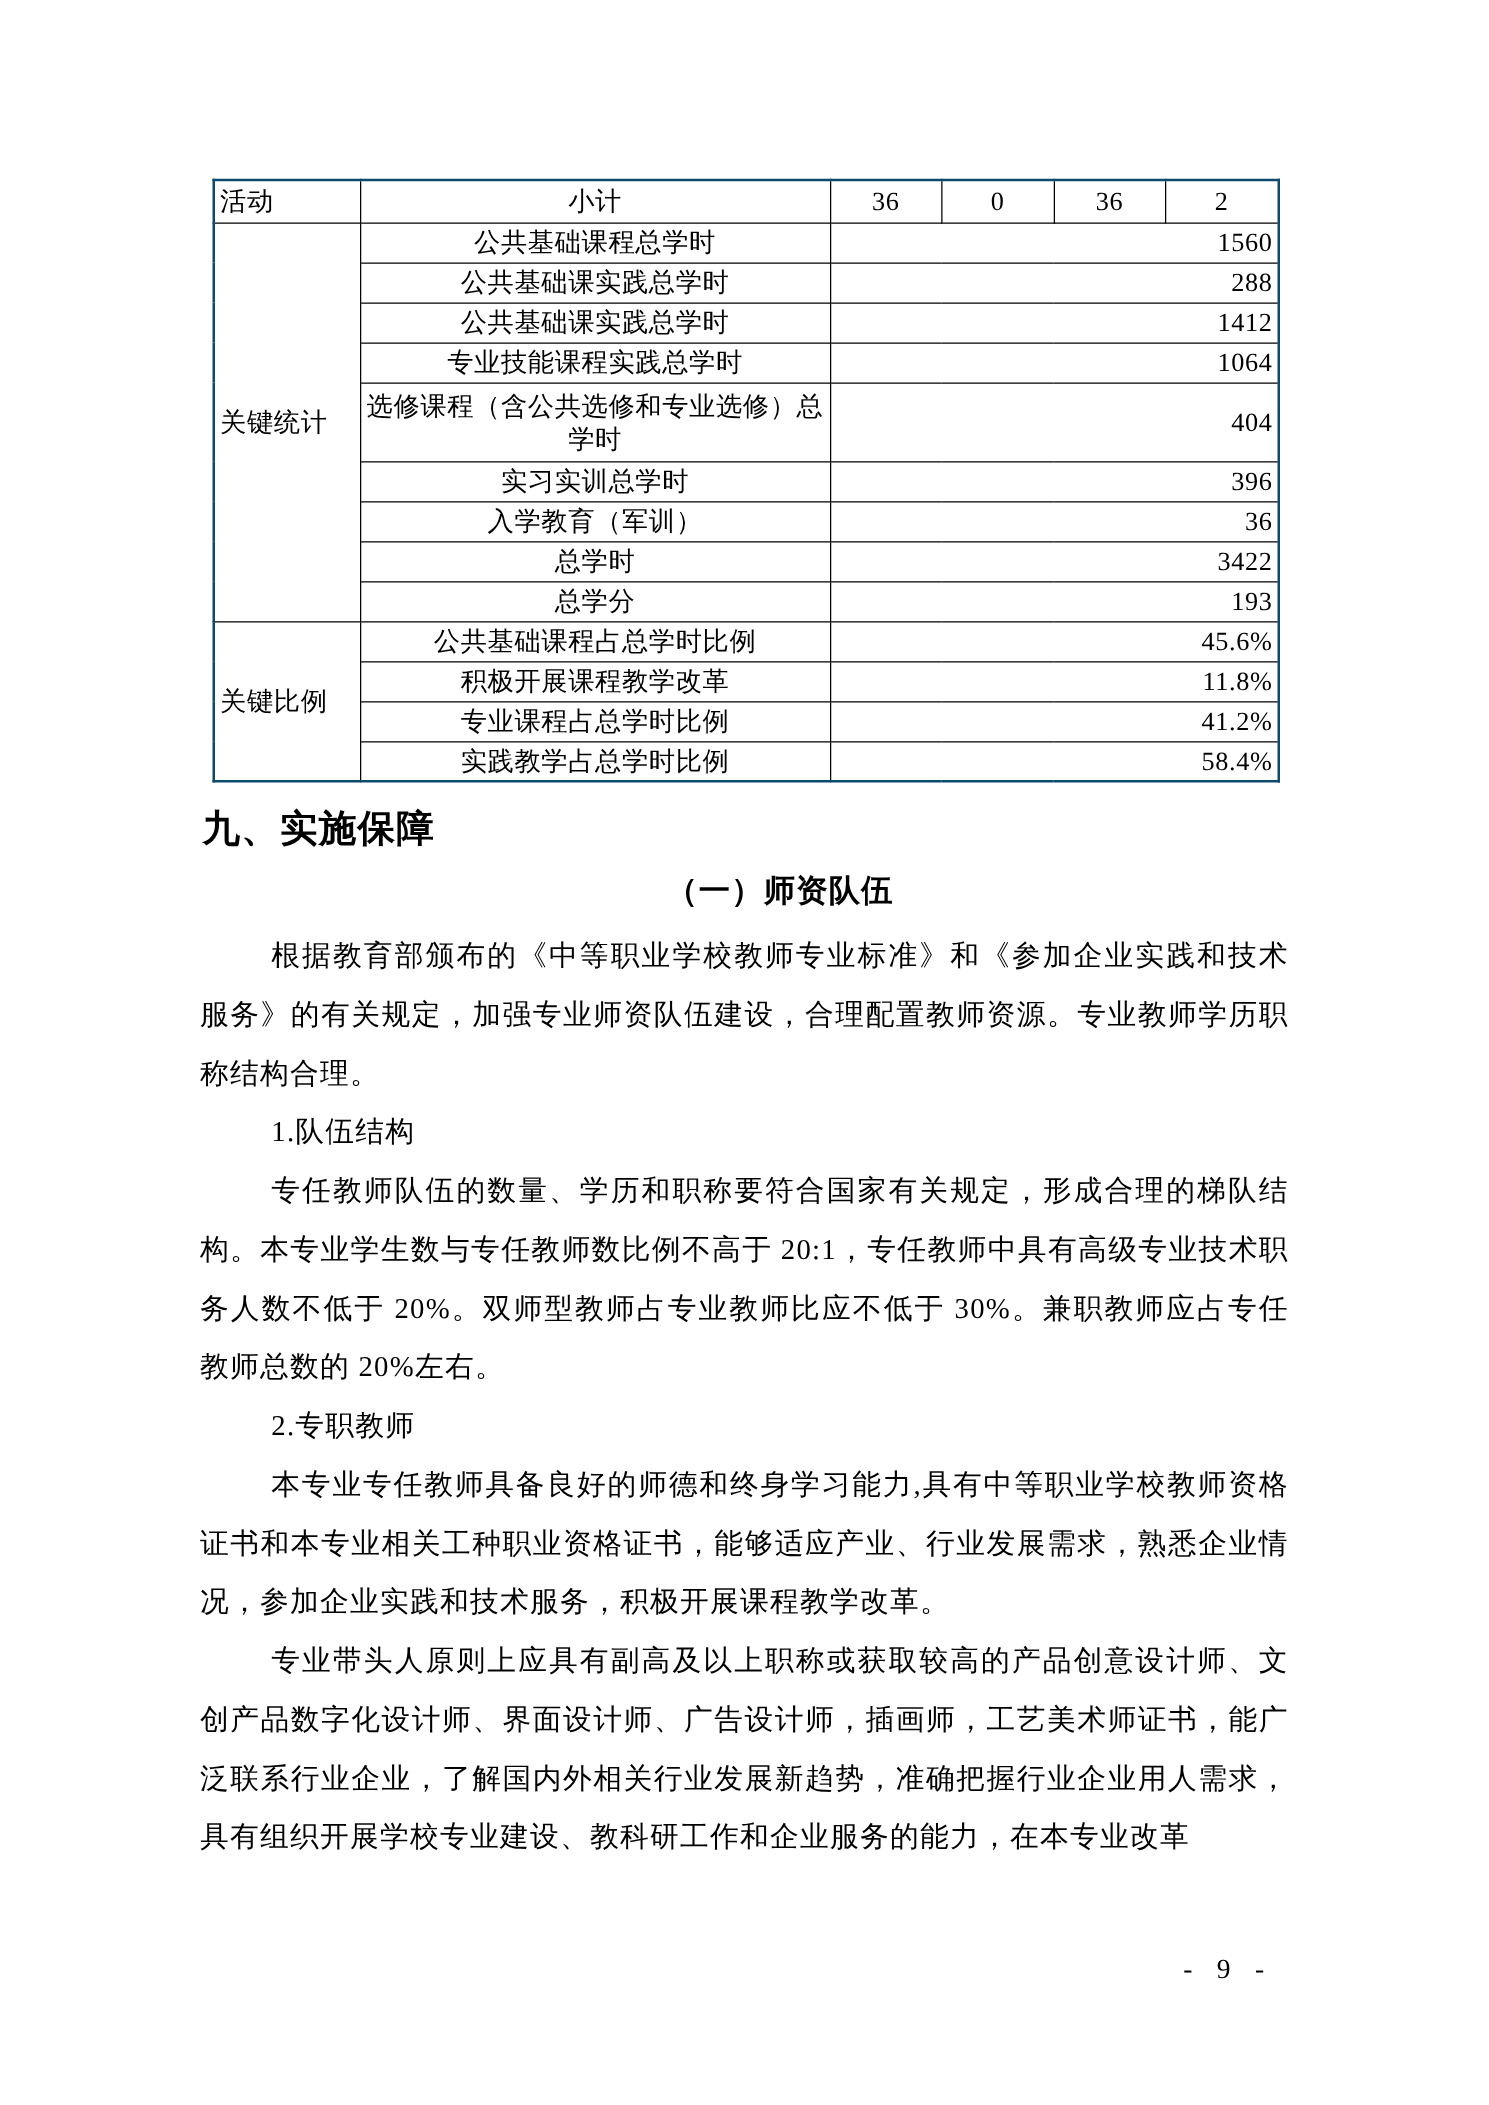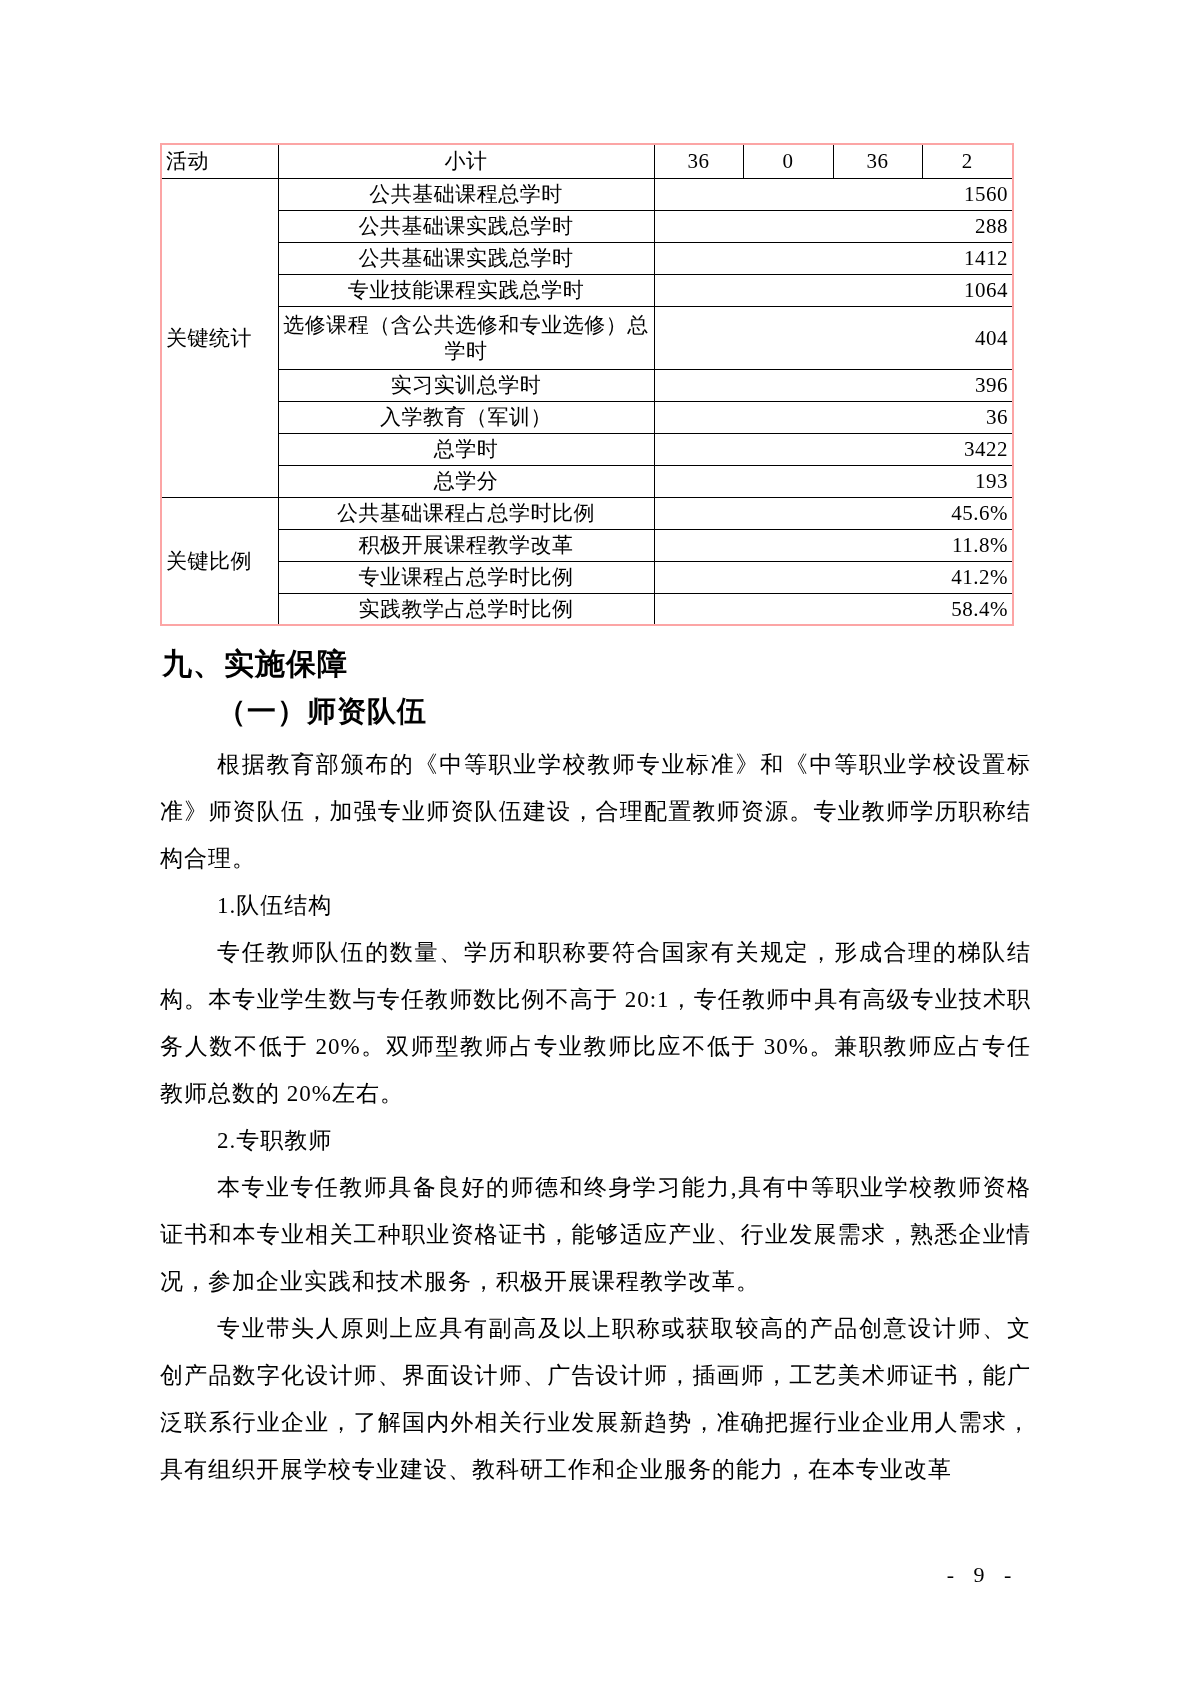--- a/index.html
+++ b/index.html
@@ -15,21 +15,22 @@
   }
   .doc-body {
     position: absolute;
     left: 160px;
     top: 143px;
     width: 871px;
   }
   
   table.summary {
     border-collapse: collapse;
-    border: 2px solid #fca5a5;
+    border: 2px solid #0c4a6e;
+    margin-left: 10px;
     width: 852px;
     table-layout: fixed;
   }
   table.summary td {
     border: 1px solid #000;
     font-size: 21px;
     letter-spacing: 0.5px;
     padding: 0 4px;
     vertical-align: middle;
     line-height: 26px;
@@ -45,27 +46,28 @@
   .section-heading {
     font-family: "Liberation Sans", sans-serif;
     font-weight: bold;
     font-size: 30px;
     line-height: 34px;
     margin-top: 21px;
     margin-left: 2px;
     letter-spacing: 1px;
   }
   .subsection-heading {
-    font-family: Liberation Mono, monospace;
+    font-family: Liberation Serif, serif;
     font-weight: bold;
-    font-size: 29px;
+    font-size: 25px;
     line-height: 32px;
     margin-top: 17px;
     margin-left: 57px;
     letter-spacing: 1px;
+    text-align: center;
   }
   .flow {
     margin-top: 11px;
   }
   .flow p {
     font-size: 23px;
     line-height: 47px;
     letter-spacing: 1px;
     text-align: justify;
     text-indent: 57px;
@@ -159,21 +161,21 @@
           <td class="label-cell">实践教学占总学时比例</td>
           <td class="value-cell" colspan="4">58.4%</td>
         </tr>
       </tbody>
     </table>
 
     <div class="section-heading">九、实施保障</div>
     <div class="subsection-heading">（一）师资队伍</div>
 
     <div class="flow">
-      <p>根据教育部颁布的《中等职业学校教师专业标准》和《中等职业学校设置标准》师资队伍，加强专业师资队伍建设，合理配置教师资源。专业教师学历职称结构合理。</p>
+      <p>根据教育部颁布的《中等职业学校教师专业标准》和《参加企业实践和技术服务》的有关规定，加强专业师资队伍建设，合理配置教师资源。专业教师学历职称结构合理。</p>
       <p>1.队伍结构</p>
       <p>专任教师队伍的数量、学历和职称要符合国家有关规定，形成合理的梯队结构。本专业学生数与专任教师数比例不高于 20:1，专任教师中具有高级专业技术职务人数不低于 20%。双师型教师占专业教师比应不低于 30%。兼职教师应占专任教师总数的 20%左右。</p>
       <p>2.专职教师</p>
       <p>本专业专任教师具备良好的师德和终身学习能力,具有中等职业学校教师资格证书和本专业相关工种职业资格证书，能够适应产业、行业发展需求，熟悉企业情况，参加企业实践和技术服务，积极开展课程教学改革。</p>
       <p>专业带头人原则上应具有副高及以上职称或获取较高的产品创意设计师、文创产品数字化设计师、界面设计师、广告设计师，插画师，工艺美术师证书，能广泛联系行业企业，了解国内外相关行业发展新趋势，准确把握行业企业用人需求，具有组织开展学校专业建设、教科研工作和企业服务的能力，在本专业改革</p>
     </div>
   </div>
 
   <div class="page-number">- 9 -</div>
 </div>

